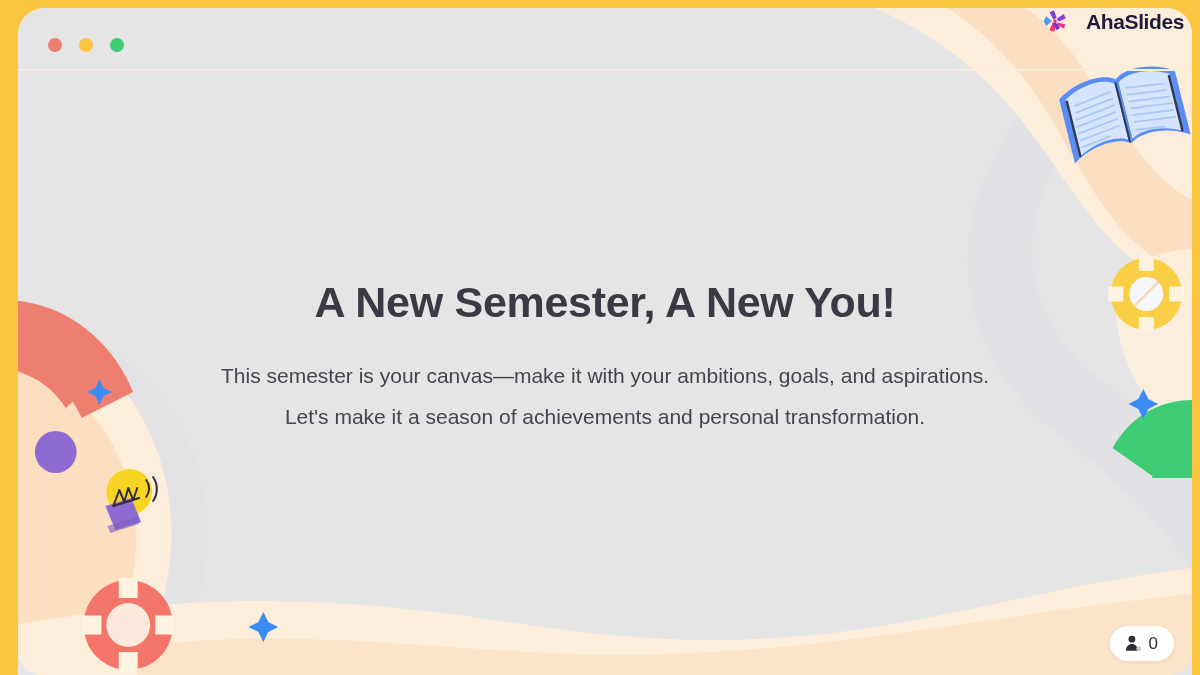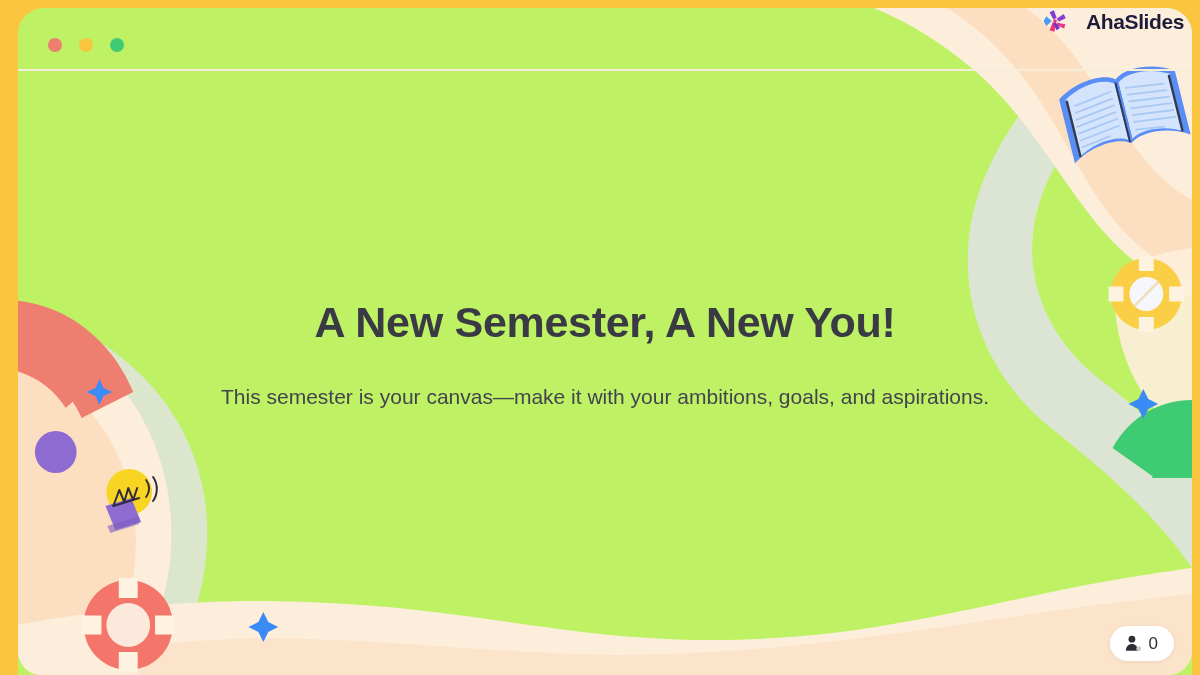--- a/index.html
+++ b/index.html
@@ -13,21 +13,21 @@
   
   #slide-frame {
     position:relative; width:1200px; height:675px;
     background:#FBC63F; overflow:hidden;
   }
 
   
   #window-panel {
     position:absolute;
     left:18px; top:8px; right:8px; bottom:0;
-    background:#bef264;
+    background:#e5e5e5;
     border-radius:26px 26px 0 0;
     overflow:hidden;
   }
 
   
   #title-bar {
     position:absolute; left:0; top:0; width:100%; height:54px;
     z-index:40;
   }
   .dot { position:absolute; top:30px; width:14px; height:14px; border-radius:50%; }
@@ -251,20 +251,21 @@
       <span class="dot" id="dot-close"></span>
       <span class="dot" id="dot-minimize"></span>
       <span class="dot" id="dot-maximize"></span>
     </div>
     <div id="title-divider"></div>
 
     <div id="slide-content">
       <h1 id="slide-title">A New Semester, A New You!</h1>
       <div id="slide-body">
         <p class="body-line">This semester is your canvas—make it with your ambitions, goals, and aspirations.</p>
+        <p class="body-line">Let's make it a season of achievements and personal transformation.</p>
       </div>
     </div>
 
     <div id="participant-pill">
       <svg id="participant-icon" viewBox="0 0 24 24">
         <circle cx="10" cy="6.5" r="4.3" fill="#2E2E38"></circle>
         <path d="M2.4,21 C2.4,15.6 6,12.6 10,12.6 C14,12.6 17.6,15.6 17.6,21 Z" fill="#2E2E38"></path>
         <circle cx="18.6" cy="18.6" r="3.1" fill="#C9C9D2"></circle>
       </svg>
       <span id="participant-count">0</span>

